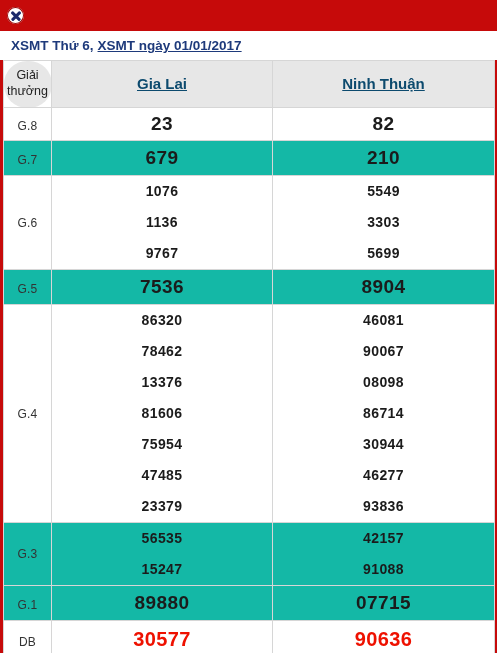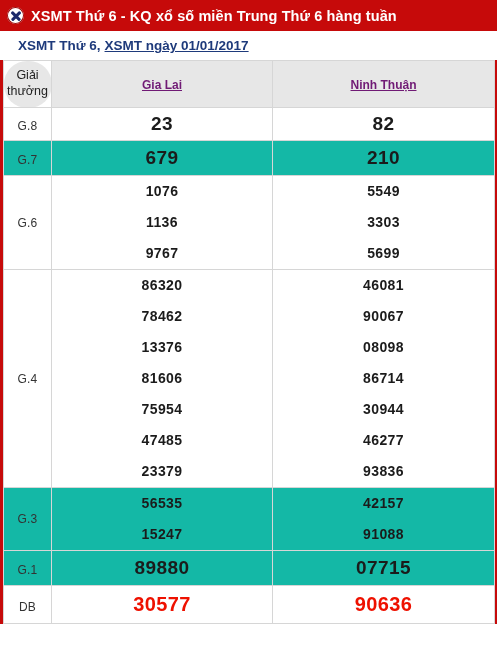--- a/index.html
+++ b/index.html
@@ -61,21 +61,21 @@
     font-weight: bold;
     letter-spacing: 0.1px;
     white-space: nowrap;
   }
 
   
   .subheader {
     height: 29px;
     display: flex;
     align-items: center;
-    padding-left: 18px;
+    padding-left: 11px;
     box-sizing: border-box;
     background: #ffffff;
     font-size: 13.5px;
     font-weight: bold;
   }
   .subheader .crumb-static {
     color: #1e3a7b;
     white-space: nowrap;
   }
   .subheader .crumb-link {
@@ -123,23 +123,23 @@
     text-align: center;
     line-height: 1.25;
     padding: 0 1px;
     border-radius: 23px;
   }
   th.prize-head .ph-line { display: block; }
   th.province-head {
     text-align: center;
   }
   th.province-head .prov-link {
-    font-size: 12px;
-    font-weight: bold;
-    color: #701a75;
+    font-size: 15px;
+    font-weight: bold;
+    color: #0c4a6e;
     text-decoration: underline;
     cursor: pointer;
   }
 
   tbody tr.band-gray > td { background: #14b8a6; }
   tbody tr.band-white > td { background: #ffffff; }
 
   td.prize-cell {
     font-size: 12px;
     color: #333333;
@@ -179,21 +179,20 @@
   }
   .stack-cell .stack-item + .stack-item { border-top: 0; }
 </style>
 </head>
 <body>
 
 <div class="page">
 
   <div class="titlebar">
     <span class="brand-icon"></span>
-    <span class="titlebar-text">XSMT Thứ 6 - KQ xổ số miền Trung  Thứ 6 hàng tuần</span>
   </div>
 
   <div class="subheader">
     <span class="crumb-static">XSMT Thứ 6,</span>
     <a class="crumb-link" href="#">XSMT ngày 01/01/2017</a>
   </div>
 
   <div class="table-wrap">
     <table class="results">
       <colgroup>
@@ -236,20 +235,25 @@
             <div class="stack-item">1136</div>
             <div class="stack-item">9767</div>
           </td>
           <td class="stack-cell">
             <div class="stack-item">5549</div>
             <div class="stack-item">3303</div>
             <div class="stack-item">5699</div>
           </td>
         </tr>
 
+        <tr class="band-gray r-h30">
+          <td class="prize-cell single">G.5</td>
+          <td class="num-cell">7536</td>
+          <td class="num-cell">8904</td>
+        </tr>
 
         <tr class="band-white">
           <td class="prize-cell">G.4</td>
           <td class="stack-cell">
             <div class="stack-item">86320</div>
             <div class="stack-item">78462</div>
             <div class="stack-item">13376</div>
             <div class="stack-item">81606</div>
             <div class="stack-item">75954</div>
             <div class="stack-item">47485</div>

